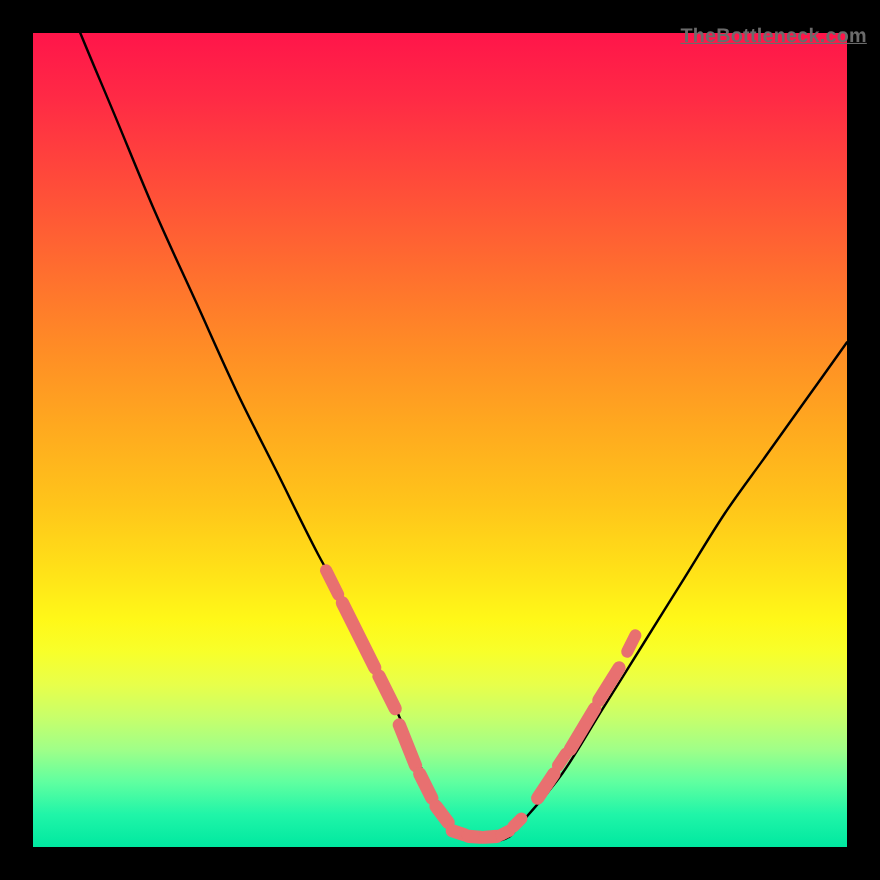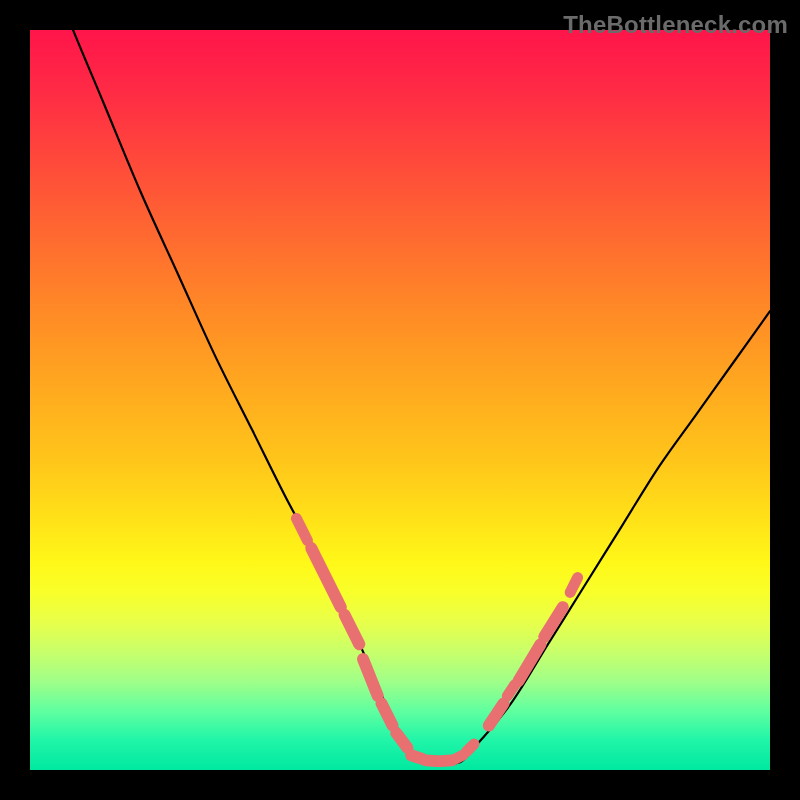--- a/index.html
+++ b/index.html
@@ -30,28 +30,29 @@
       #e8ff4a 80%,
       #c8ff6a 84%,
       #a0ff88 88%,
       #60ffa0 92%,
       #20f5a8 96%,
       #00e8a0 100%
     );
   }
   .watermark {
     position: absolute;
-    top: 11px;
+    top: 22px;
     right: 12px;
     font-family: Arial, Helvetica, sans-serif;
-    font-size: 24px;
+    font-size: 18px;
     font-weight: 600;
     color: #6b6b6b;
     letter-spacing: 0.2px;
     user-select: none;
+    text-decoration: underline;
   }
   svg.curve {
     position: absolute;
     left: 0; top: 0;
     width: 100%; height: 100%;
     overflow: visible;
   }
 </style>
 </head>
 <body>

